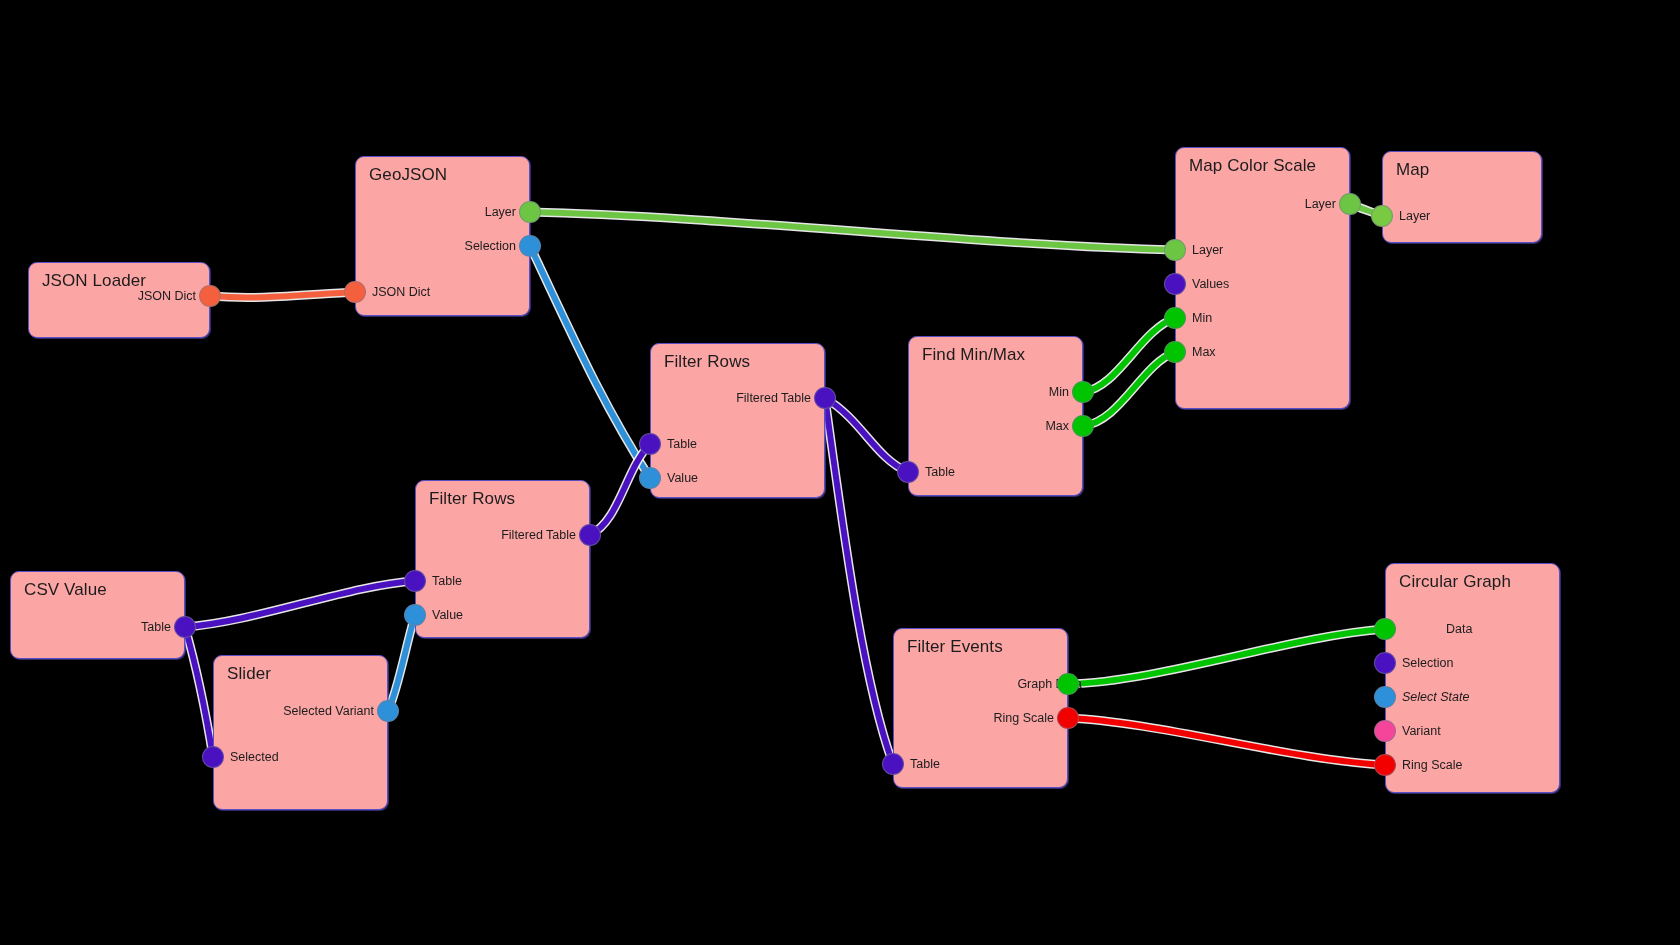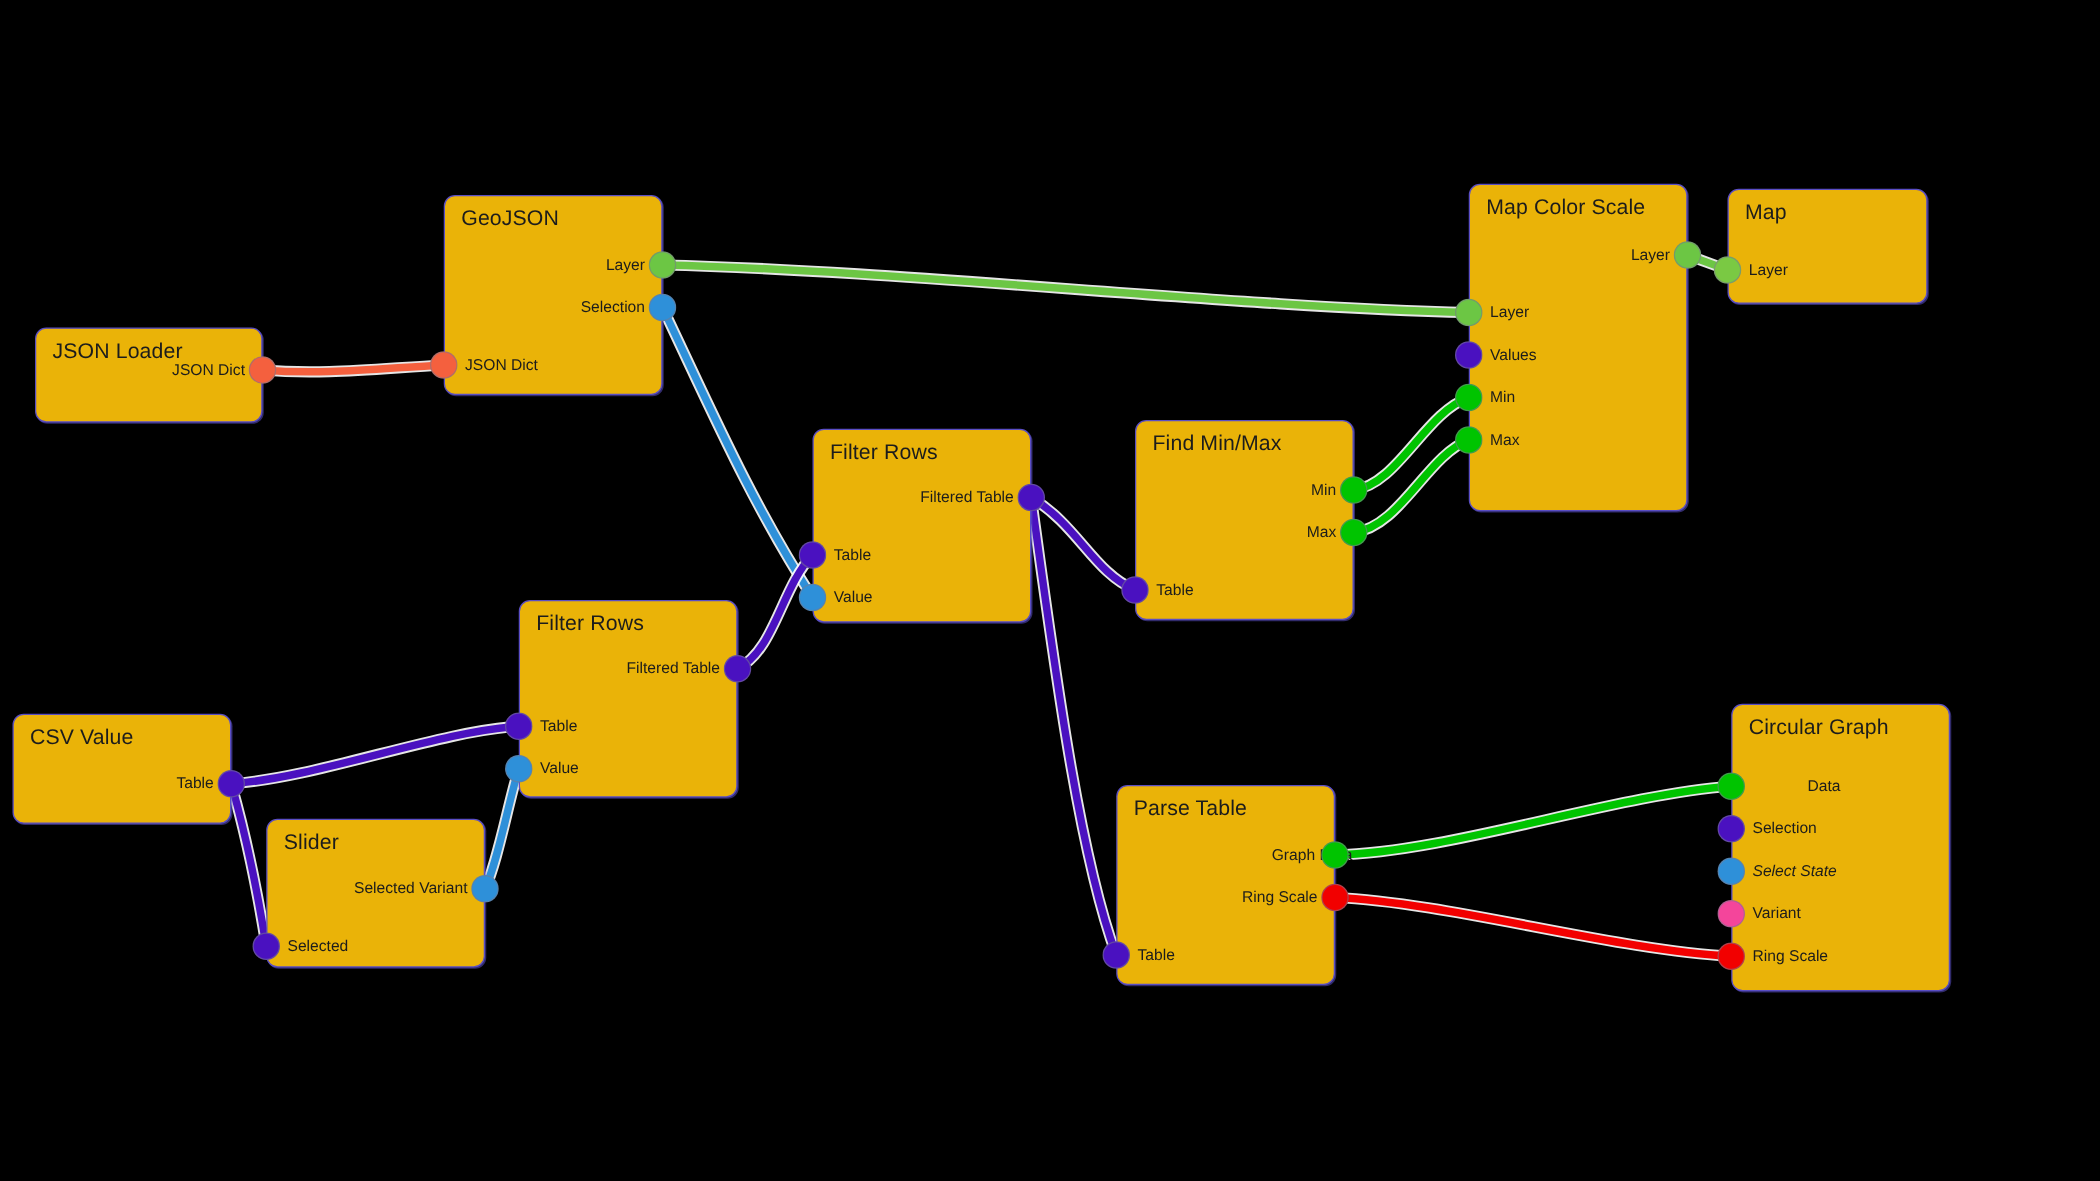--- a/index.html
+++ b/index.html
@@ -22,21 +22,21 @@
   #edge-layer {
     position: absolute;
     left: 0; top: 0;
     width: 1680px;
     height: 945px;
     pointer-events: none;
   }
   .node {
     position: absolute;
     box-sizing: border-box;
-    background: #eab308;
+    background: #fca5a5;
     border: 1.6px solid #5a4ec4;
     border-radius: 9px;
     box-shadow: 1px 1px 0 rgba(90,78,196,0.55);
   }
   .node-title {
     position: absolute;
     left: 13px;
     top: 8px;
     font-size: 17px;
     color: #1c1c1c;
@@ -158,29 +158,29 @@
       <div class="port-dot" style="left: 590px; top: 535px; width: 22px; height: 22px; background: rgb(74, 17, 192);"></div>
       <div class="port-dot" style="left: 415px; top: 581px; width: 22px; height: 22px; background: rgb(74, 17, 192);"></div>
       <div class="port-label in" style="left: 432px; top: 581px; position: absolute;">Table</div>
       <div class="port-dot" style="left: 415px; top: 615px; width: 22px; height: 22px; background: rgb(46, 144, 217);"></div>
       <div class="port-label in" style="left: 432px; top: 615px; position: absolute;">Value</div>
       <div class="node" style="left: 10px; top: 571px; width: 175px; height: 88px;">
         <div class="node-title">CSV Value</div>
       </div>
       <div class="port-label out" style="right: 1509px; top: 627px; position: absolute;">Table</div>
       <div class="port-dot" style="left: 185px; top: 627px; width: 22px; height: 22px; background: rgb(74, 17, 192);"></div>
-      <div class="node" style="left: 213px; top: 655px; width: 175px; height: 119px;">
+      <div class="node" style="left: 213px; top: 655px; width: 175px; height: 155px;">
         <div class="node-title">Slider</div>
       </div>
       <div class="port-label out" style="right: 1306px; top: 711px; position: absolute;">Selected Variant</div>
       <div class="port-dot" style="left: 388px; top: 711px; width: 22px; height: 22px; background: rgb(46, 144, 217);"></div>
       <div class="port-dot" style="left: 213px; top: 757px; width: 22px; height: 22px; background: rgb(74, 17, 192);"></div>
       <div class="port-label in" style="left: 230px; top: 757px; position: absolute;">Selected</div>
       <div class="node" style="left: 893px; top: 628px; width: 175px; height: 160px;">
-        <div class="node-title">Parse Table</div>
+        <div class="node-title">Filter Events</div>
       </div>
       <div class="port-label out" style="right: 598px; top: 684px; position: absolute;">Graph Data</div>
       <div class="port-dot" style="left: 1068px; top: 684px; width: 22px; height: 22px; background: rgb(0, 196, 0);"></div>
       <div class="port-label out" style="right: 626px; top: 718px; position: absolute;">Ring Scale</div>
       <div class="port-dot" style="left: 1068px; top: 718px; width: 22px; height: 22px; background: rgb(242, 0, 0);"></div>
       <div class="port-dot" style="left: 893px; top: 764px; width: 22px; height: 22px; background: rgb(74, 17, 192);"></div>
       <div class="port-label in" style="left: 910px; top: 764px; position: absolute;">Table</div>
       <div class="node" style="left: 1385px; top: 563px; width: 175px; height: 230px;">
         <div class="node-title">Circular Graph</div>
       </div>

